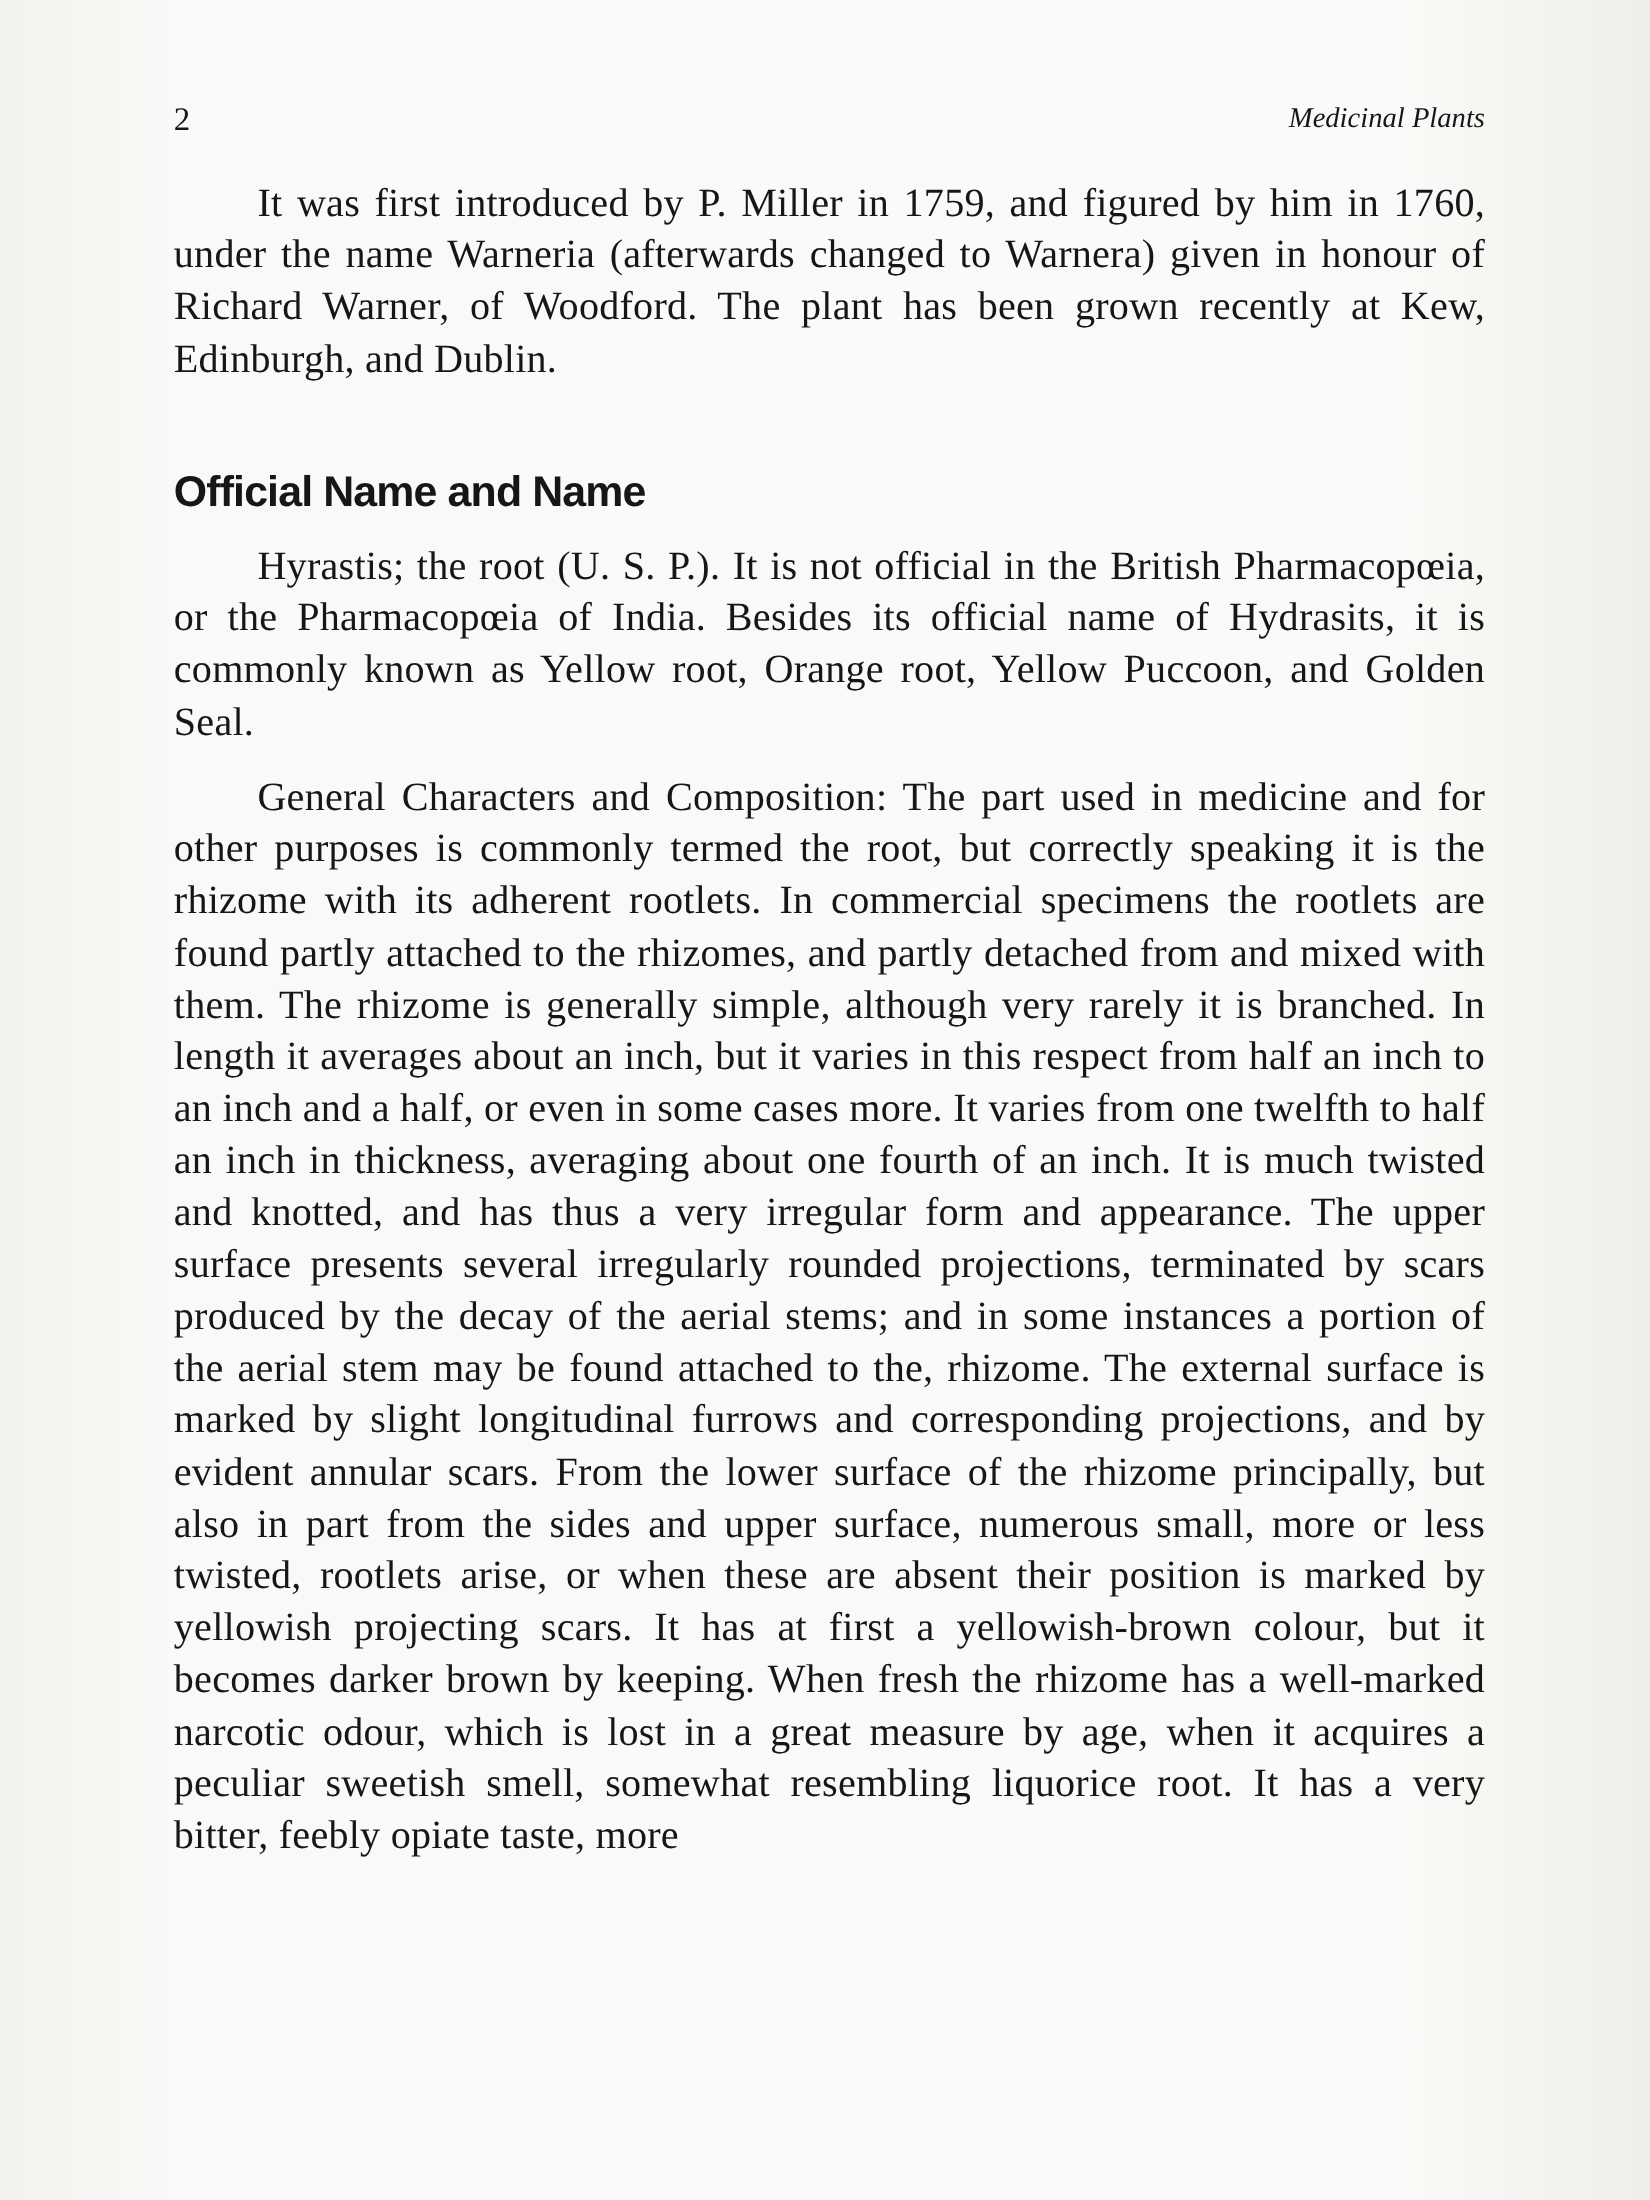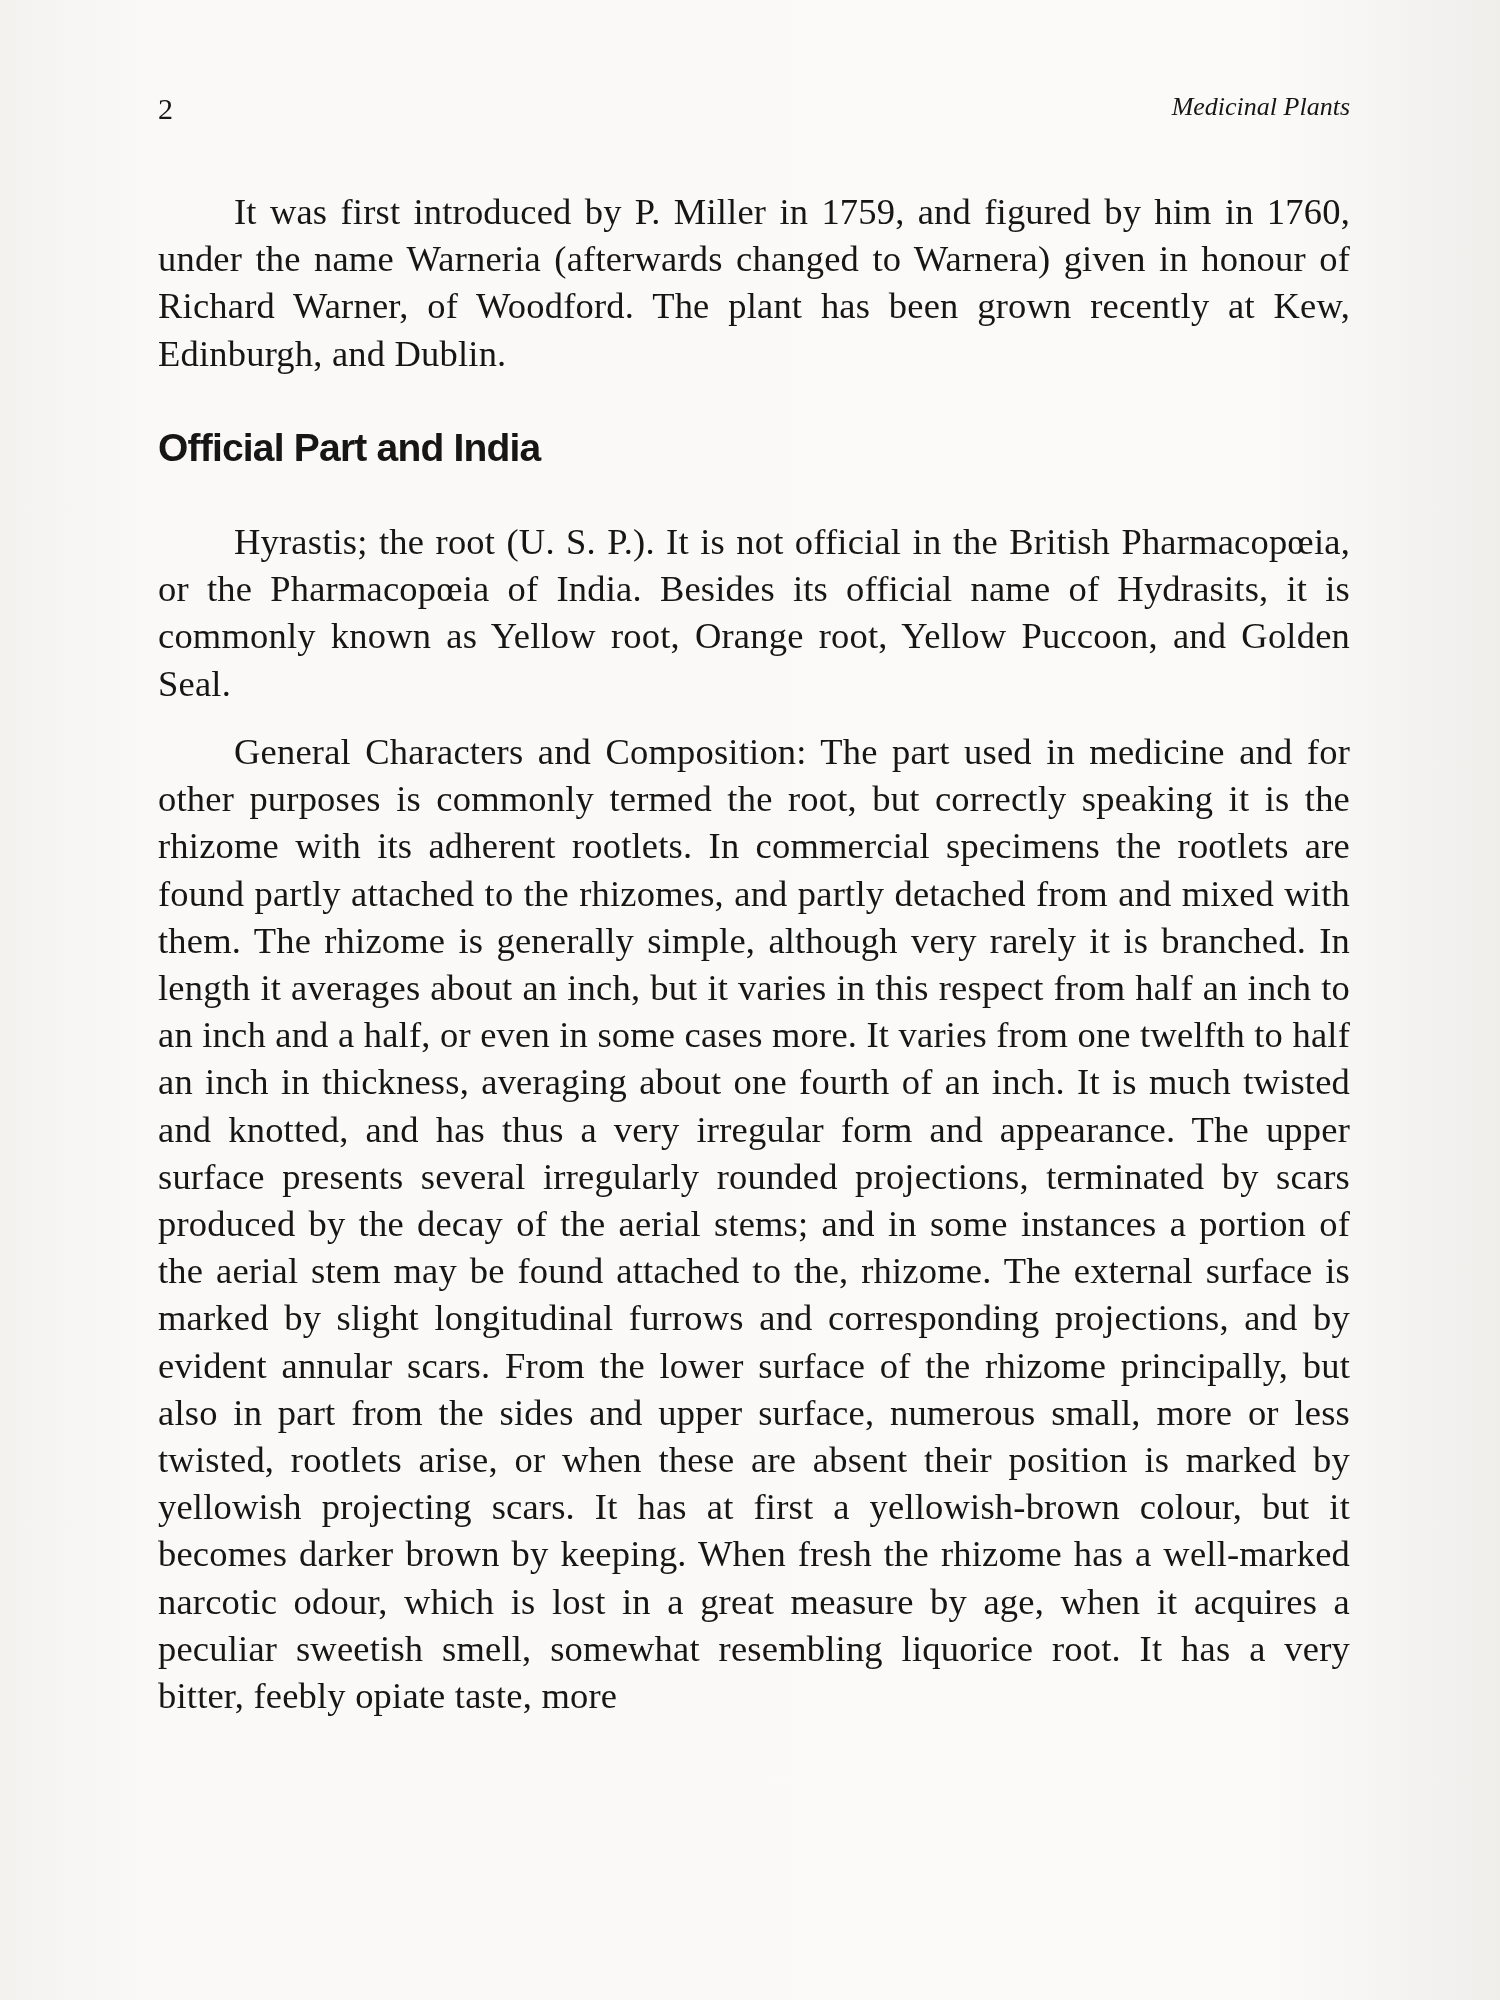--- a/index.html
+++ b/index.html
@@ -40,21 +40,20 @@
     }
     .text-block {
       position: absolute;
       left: 158px;
       width: 1192px;
       font-family: "Liberation Serif", serif;
       font-size: 36.5px;
       line-height: 47.2px;
       text-align: justify;
       letter-spacing: 0.2px;
-      margin-top: 28px;
     }
     .para { margin: 0; text-indent: 76px; }
     .block-1 { top: 160px; }
     .heading {
       position: absolute;
       left: 158px;
       top: 426px;
       font-family: "Liberation Sans", sans-serif;
       font-weight: bold;
       font-size: 39px;
@@ -72,21 +71,21 @@
 
   <div class="header">
     <span class="page-number">2</span>
     <span class="running-head">Medicinal Plants</span>
   </div>
 
   <div class="text-block block-1">
     <p class="para">It was first introduced by P. Miller in 1759, and figured by him in 1760, under the name Warneria (afterwards changed to Warnera) given in honour of Richard Warner, of Woodford. The plant has been grown recently at Kew, Edinburgh, and Dublin.</p>
   </div>
 
-  <h2 class="heading">Official Part and India</h2>
+  <h2 class="heading">Official Name and Name</h2>
 
   <div class="text-block block-2">
     <p class="para"><span class="lead-in">Hyrastis;</span><span> the root (U. S. P.). It is not official in the British Pharmacopœia, or the Pharmacopœia of India. Besides its official name of Hydrasits, it is commonly known as Yellow root, Orange root, Yellow Puccoon, and Golden Seal.</span></p>
   </div>
 
   <div class="text-block block-3">
     <p class="para"><span class="lead-in">General Characters and Composition:</span><span> The part used in medicine and for other purposes is commonly termed the root, but correctly speaking it is the rhizome with its adherent rootlets. In commercial specimens the rootlets are found partly attached to the rhizomes, and partly detached from and mixed with them. The rhizome is generally simple, although very rarely it is branched. In length it averages about an inch, but it varies in this respect from half an inch to an inch and a half, or even in some cases more. It varies from one twelfth to half an inch in thickness, averaging about one fourth of an inch. It is much twisted and knotted, and has thus a very irregular form and appearance. The upper surface presents several irregularly rounded projections, terminated by scars produced by the decay of the aerial stems; and in some instances a portion of the aerial stem may be found attached to the, rhizome. The external surface is marked by slight longitudinal furrows and corresponding projections, and by evident annular scars. From the lower surface of the rhizome principally, but also in part from the sides and upper surface, numerous small, more or less twisted, rootlets arise, or when these are absent their position is marked by yellowish projecting scars. It has at first a yellowish-brown colour, but it becomes darker brown by keeping. When fresh the rhizome has a well-marked narcotic odour, which is lost in a great measure by age, when it acquires a peculiar sweetish smell, somewhat resembling liquorice root. It has a very bitter, feebly opiate taste, more</span></p>
   </div>
 
 </div>

